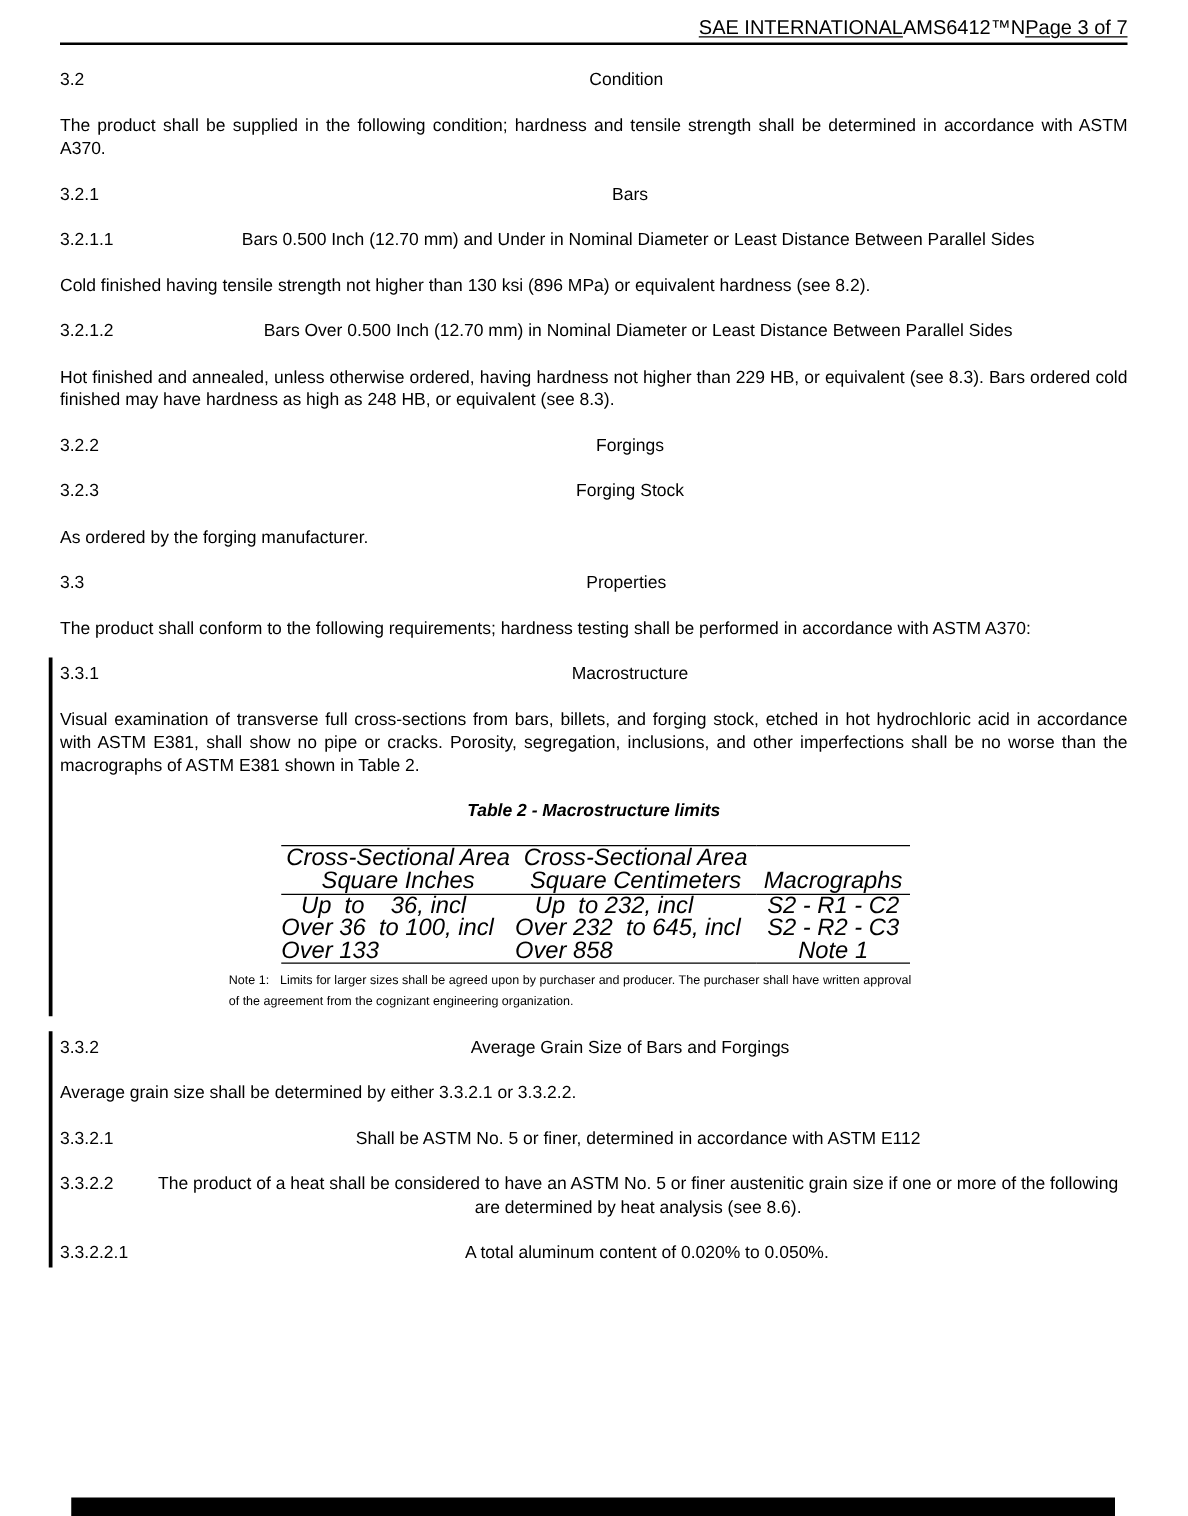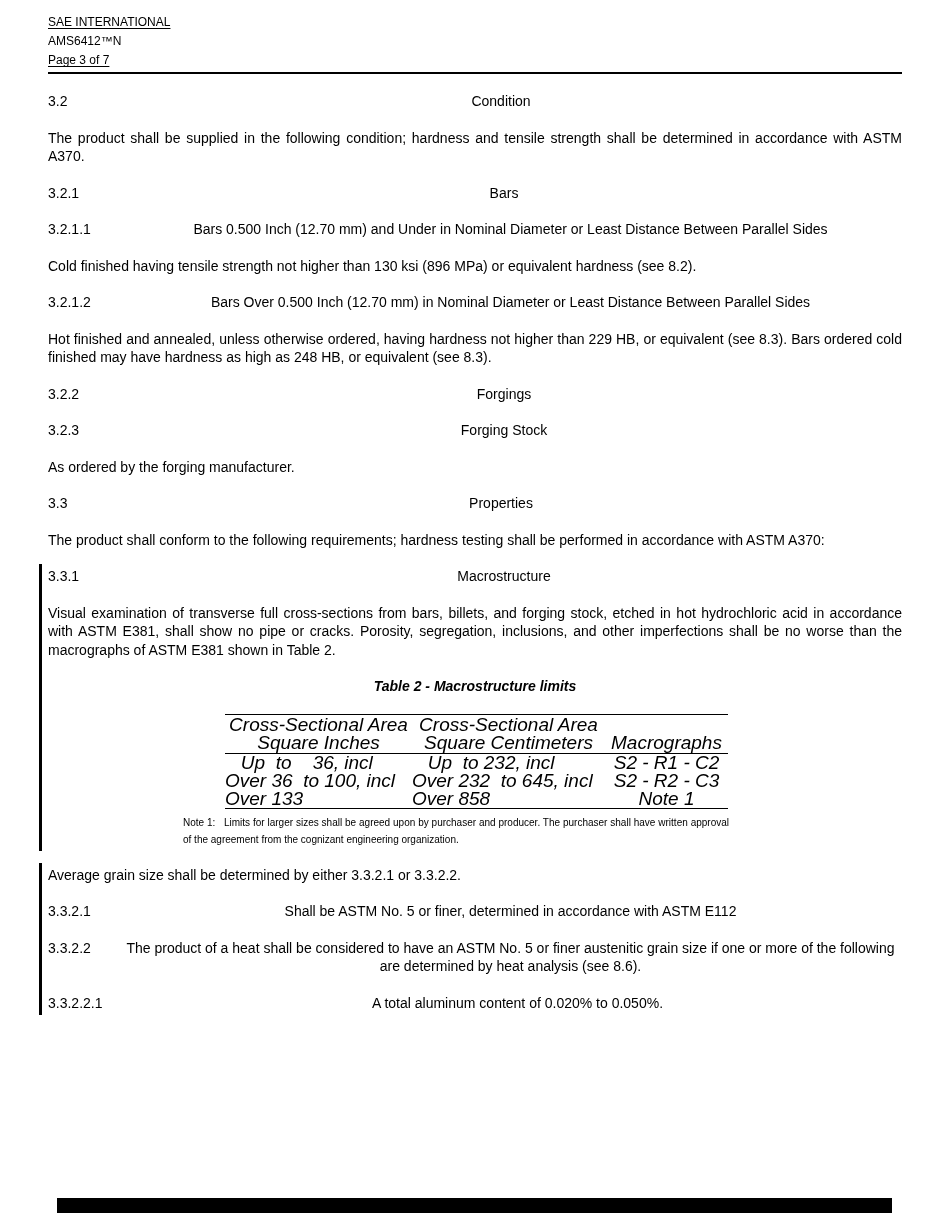--- a/index.html
+++ b/index.html
@@ -7,23 +7,23 @@
   body {
     width: 950px; height: 1213px;
     position: relative; overflow: hidden;
     font-family: "Liberation Sans", sans-serif;
     font-size: 14px; line-height: 18.5px; color: #000;
   }
   .page { padding: 13px 48px 0 48px; }
 
   
   .hdr {
-    display: flex; justify-content: space-between; align-items: baseline;
-    font-size: 12px; line-height: 19px;
-    padding-bottom: 2px; border-bottom: 2px solid #000; flex-direction: column;
+    display: flex; justify-content: flex-end; align-items: baseline;
+    font-size: 16px; line-height: 19px;
+    padding-bottom: 2px; border-bottom: 2px solid #000;
   }
   .hdr .u { text-decoration: underline; text-underline-offset: 2px; }
 
   
   .blk { margin-top: 18px; }
   .jp  { text-align: justify; }
 
   
   .heading { display: flex; }
   .heading .num { flex: 0 0 auto; }
@@ -170,20 +170,24 @@
           </tr>
         </tbody>
       </table>
 
       <p class="note">Note 1:&nbsp;&nbsp; Limits for larger sizes shall be agreed upon by purchaser and producer. The purchaser shall have written approval of the agreement from the cognizant engineering organization.</p>
     </div>
 
     <div class="cb">
       <span class="cbar"></span>
 
+      <div class="blk heading h3">
+        <span class="num">3.3.2</span>
+        <span class="txt">Average Grain Size of Bars and Forgings</span>
+      </div>
       <p class="blk">Average grain size shall be determined by either 3.3.2.1 or 3.3.2.2.</p>
 
       <div class="blk heading h4">
         <span class="num">3.3.2.1</span>
         <span class="txt">Shall be ASTM No. 5 or finer, determined in accordance with ASTM E112</span>
       </div>
 
       <div class="blk heading h4">
         <span class="num">3.3.2.2</span>
         <span class="txt jp">The product of a heat shall be considered to have an ASTM No. 5 or finer austenitic grain size if one or more of the following are determined by heat analysis (see 8.6).</span>

